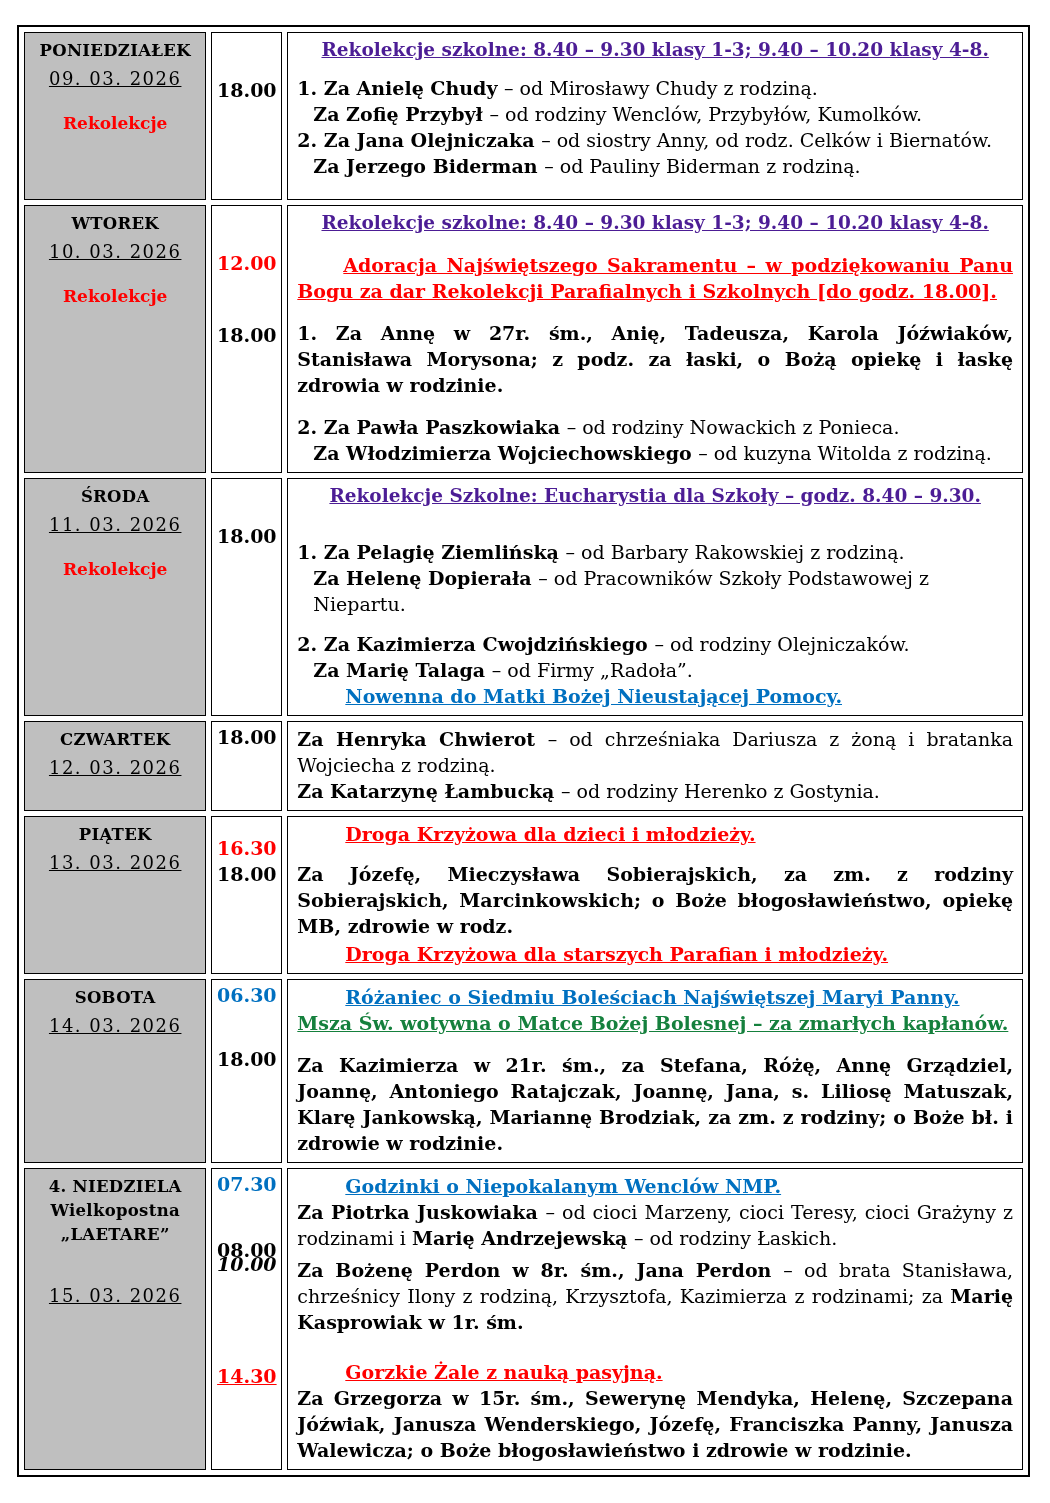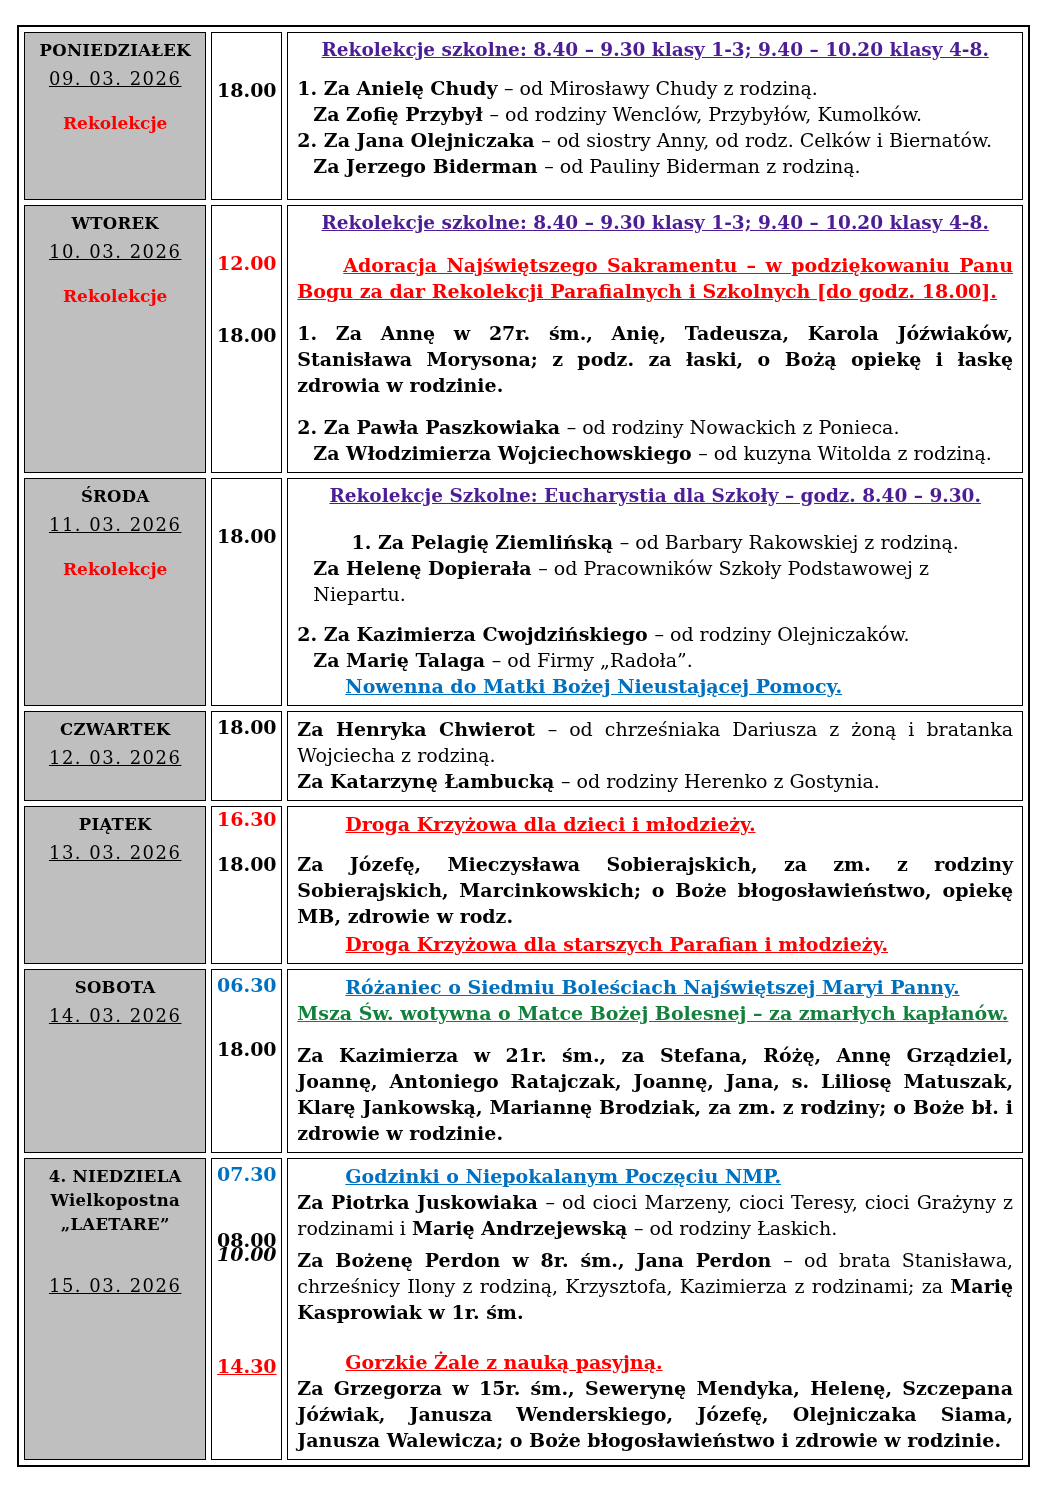--- a/index.html
+++ b/index.html
@@ -86,21 +86,21 @@
           <td class="day">
             <div class="d-title">ŚRODA</div>
             <div class="d-date">11. 03. 2026</div>
             <div class="d-note">Rekolekcje</div>
           </td>
           <td class="timecol" style="height: 196px;">
             <div class="time t-black" style="top: 46px;">18.00</div>
           </td>
           <td class="content">
             <div class="blk green-center">Rekolekcje Szkolne: Eucharystia dla Szkoły – godz. 8.40 – 9.30.</div>
-            <div class="blk intent" style="margin-top: 20px; text-align: center;"><span class="b">1. Za Pelagię Ziemlińską </span><span>– od Barbary Rakowskiej z rodziną.</span></div>
+            <div class="blk intent" style="margin-top: 30px;"><span class="b">1. Za Pelagię Ziemlińską </span><span>– od Barbary Rakowskiej z rodziną.</span></div>
             <div class="blk intent sub"><span class="b">Za Helenę Dopierała </span><span>– od Pracowników Szkoły Podstawowej z Niepartu.</span></div>
             <div class="blk intent" style="margin-top: 14px;"><span class="b">2. Za Kazimierza Cwojdzińskiego </span><span>– od rodziny Olejniczaków.</span></div>
             <div class="blk intent sub"><span class="b">Za Marię Talaga </span><span>– od Firmy „Radoła”.</span></div>
             <div class="blk blue-ind">Nowenna do Matki Bożej Nieustającej Pomocy.</div>
           </td>
         </tr>
         <tr>
           <td class="day">
             <div class="d-title">CZWARTEK</div>
             <div class="d-date">12. 03. 2026</div>
@@ -112,21 +112,21 @@
             <div class="blk intent j"><span class="b">Za Henryka Chwierot </span><span>– od chrześniaka Dariusza z żoną i bratanka Wojciecha z rodziną.</span></div>
             <div class="blk intent"><span class="b">Za Katarzynę Łambucką </span><span>– od rodziny Herenko z Gostynia.</span></div>
           </td>
         </tr>
         <tr>
           <td class="day">
             <div class="d-title">PIĄTEK</div>
             <div class="d-date">13. 03. 2026</div>
           </td>
           <td class="timecol" style="height: 126px;">
-            <div class="time t-red" style="top: 1px;">16.30</div>
+            <div class="time t-red" style="top: 20px;">16.30</div>
             <div class="time t-black" style="top: 46px;">18.00</div>
           </td>
           <td class="content">
             <div class="blk red-ind">Droga Krzyżowa dla dzieci i młodzieży.</div>
             <div class="blk intent j bold" style="margin-top: 14px;">Za Józefę, Mieczysława Sobierajskich, za zm. z rodziny Sobierajskich, Marcinkowskich; o Boże błogosławieństwo, opiekę MB, zdrowie w rodz.</div>
             <div class="blk red-ind" style="margin-top: 2px;">Droga Krzyżowa dla starszych Parafian i młodzieży.</div>
           </td>
         </tr>
         <tr>
           <td class="day">
@@ -150,23 +150,23 @@
             <div class="d-title">„LAETARE”</div>
             <div class="d-date gap">15. 03. 2026</div>
           </td>
           <td class="timecol" style="height: 300px;">
             <div class="time t-blue" style="top: 4px;">07.30</div>
             <div class="time t-black" style="top: 30px; margin-top: 40px;">08.00</div>
             <div class="time t-black" style="top: 84px; font-style: italic;">10.00</div>
             <div class="time t-red" style="top: 196px; text-decoration: underline;">14.30</div>
           </td>
           <td class="content">
-            <div class="blk blue-ind">Godzinki o Niepokalanym Poczęciu NMP.</div>
+            <div class="blk blue-ind">Godzinki o Niepokalanym Wenclów NMP.</div>
             <div class="blk intent j"><span class="b">Za Piotrka Juskowiaka </span><span>– od cioci Marzeny, cioci Teresy, cioci Grażyny z rodzinami i </span><span class="b">Marię Andrzejewską </span><span>– od rodziny Łaskich.</span></div>
             <div class="blk intent j" style="margin-top: 6px;"><span class="b">Za Bożenę Perdon w 8r. śm., Jana Perdon </span><span>– od brata Stanisława, chrześnicy Ilony z rodziną, Krzysztofa, Kazimierza z rodzinami; za </span><span class="b">Marię Kasprowiak w 1r. śm.</span></div>
             <div class="blk red-ind" style="margin-top: 24px;">Gorzkie Żale z nauką pasyjną.</div>
-            <div class="blk intent j bold">Za Grzegorza w 15r. śm., Sewerynę Mendyka, Helenę, Szczepana Jóźwiak, Janusza Wenderskiego, Józefę, Olejniczaka Siama, Janusza Walewicza; o Boże błogosławieństwo i zdrowie w rodzinie.</div>
+            <div class="blk intent j bold">Za Grzegorza w 15r. śm., Sewerynę Mendyka, Helenę, Szczepana Jóźwiak, Janusza Wenderskiego, Józefę, Franciszka Panny, Janusza Walewicza; o Boże błogosławieństwo i zdrowie w rodzinie.</div>
           </td>
         </tr>
       </tbody>
   </table>
 
 </div>
 
 </body></html>

